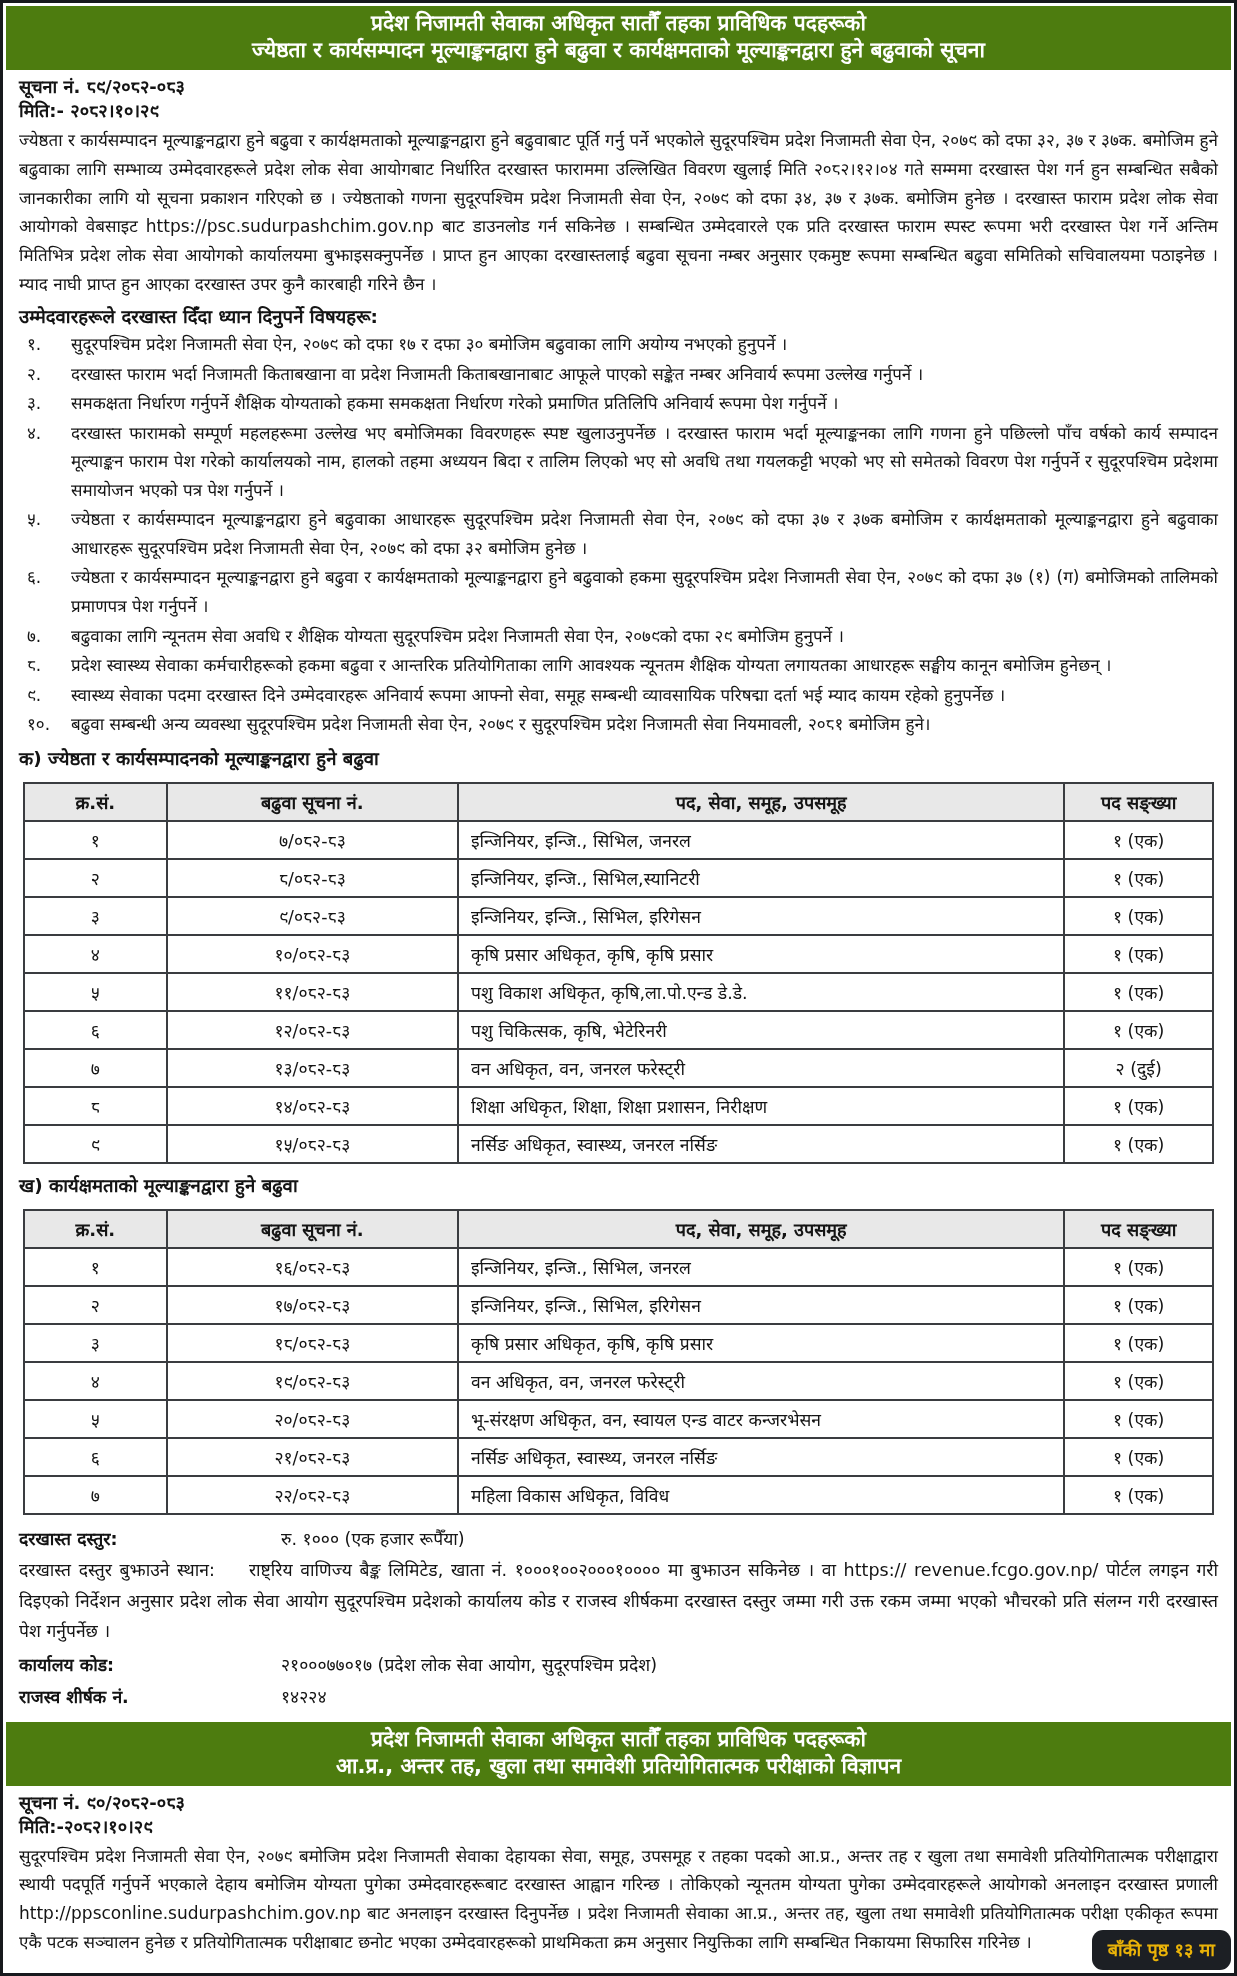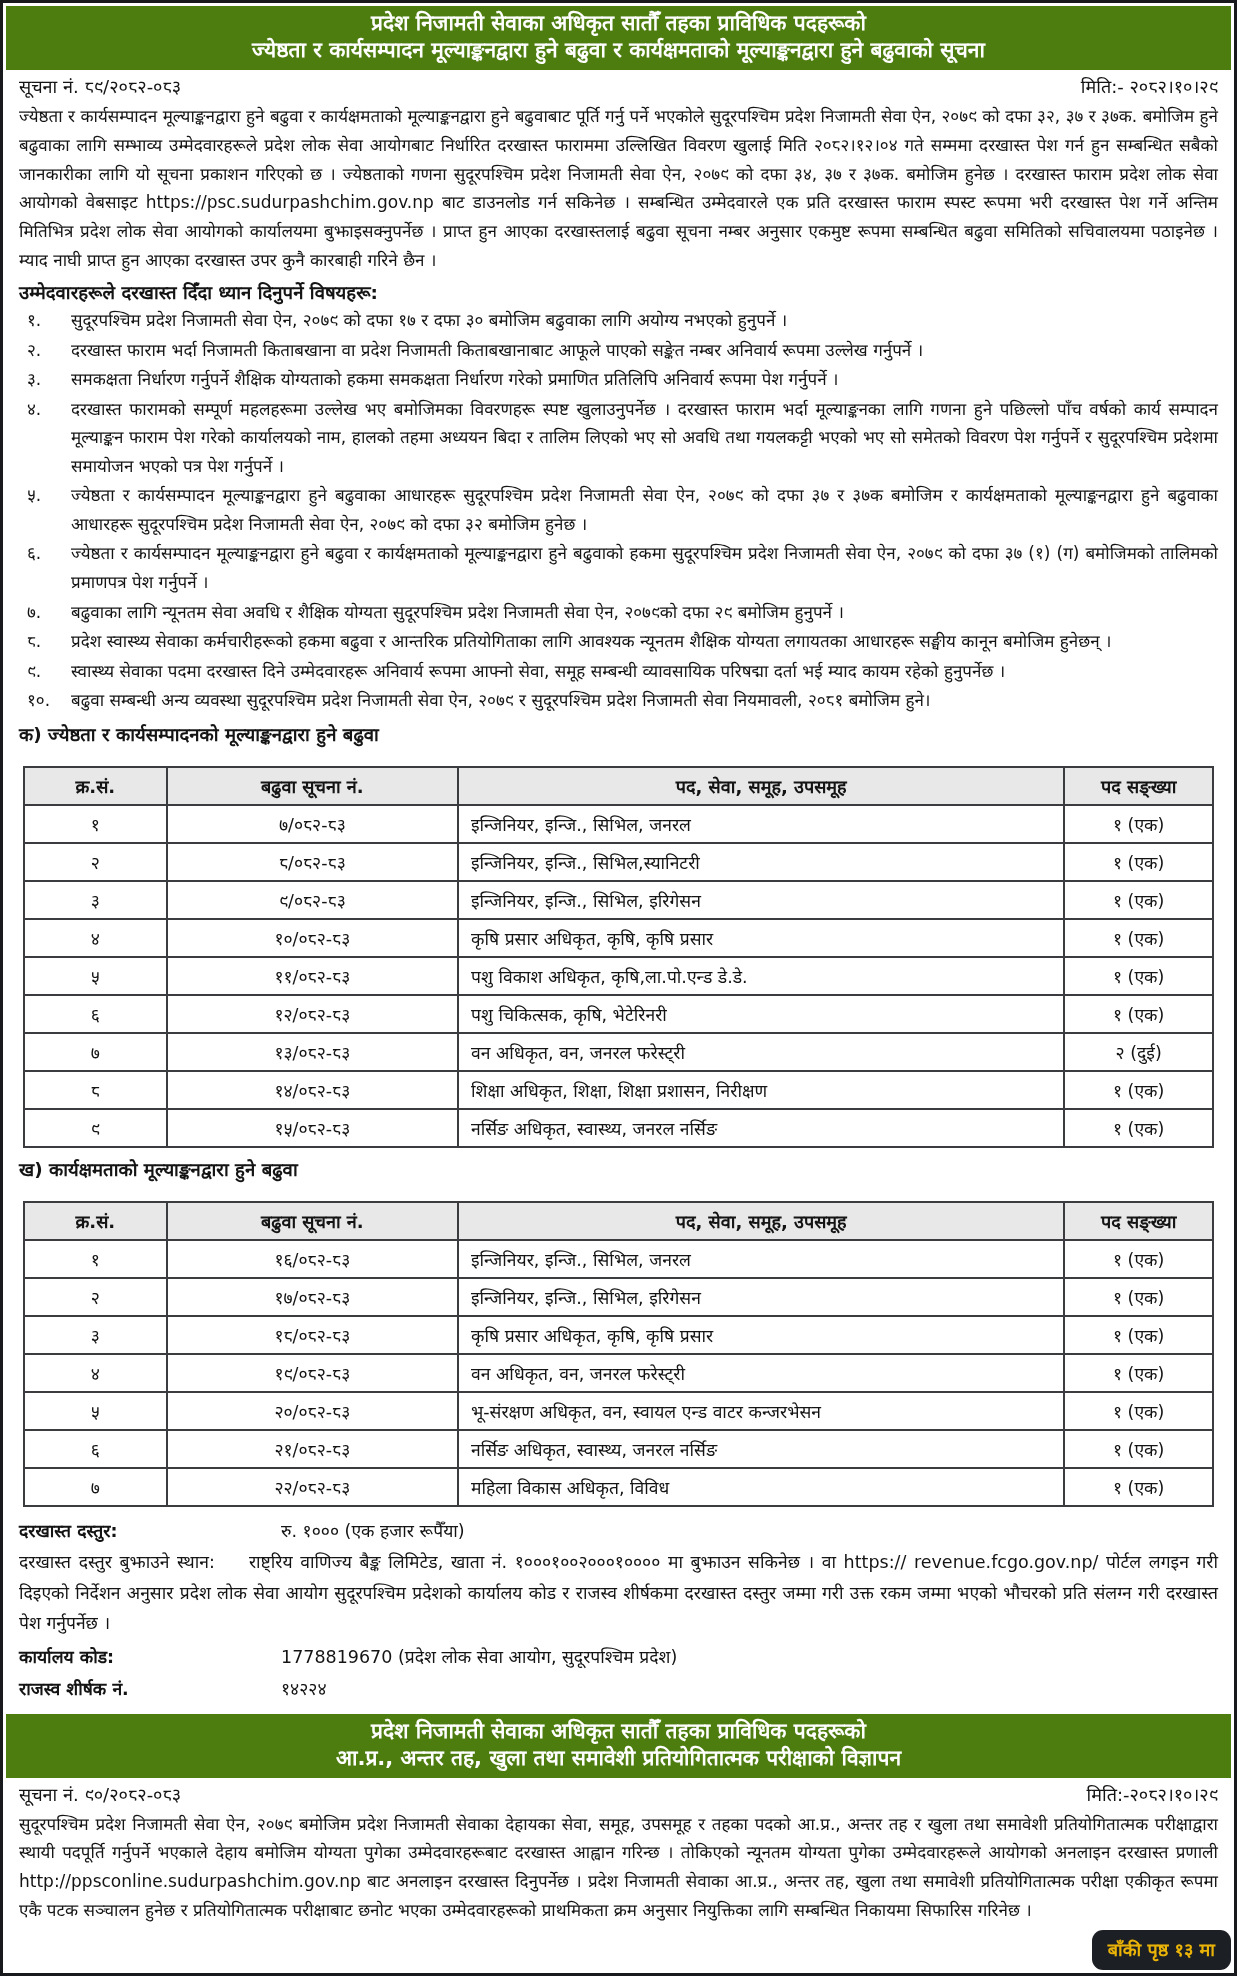--- a/index.html
+++ b/index.html
@@ -24,23 +24,24 @@
     color: #ffffff;
     text-align: center;
     padding: 4px 10px 6px 10px;
     font-weight: bold;
     font-size: 21px;
     line-height: 1.28;
   }
   .meta-row {
     display: flex;
     justify-content: space-between;
-    font-weight: normal;
+    font-weight: bold;
     font-size: 18px;
     margin: 2px 2px 4px 2px;
+    flex-direction: column;
   }
   p.body-text {
     font-size: 17px;
     line-height: 1.7;
     text-align: justify;
     margin: 2px 2px 4px 2px;
   }
   .section-heading {
     font-weight: bold;
     font-size: 18.5px;
@@ -50,21 +51,21 @@
   .point {
     display: flex;
     font-size: 17px;
     line-height: 1.68;
     margin: 1px 0;
   }
   .point .num { flex: none; width: 52px; padding-left: 8px; }
   .point .txt { flex: 1; text-align: justify; }
   table.promo {
     width: 99%;
-    margin: 20px auto 8px auto;
+    margin: 12px auto 8px auto;
     border-collapse: collapse;
     border: 2.5px solid #26282c;
     font-size: 17.5px;
     padding-left: 34px;
   }
   table.promo th, table.promo td {
     border: 2px solid #3a3c40;
     padding: 6px 6px;
   }
   table.promo th {
@@ -306,21 +307,21 @@
 
   <div class="kv-row">
     <span class="lbl">दरखास्त दस्तुर:</span>
     <span class="val">रु. १००० (एक हजार रूपैँया)</span>
   </div>
   <p class="payment">
     <span class="lbl">दरखास्त दस्तुर बुझाउने स्थान:</span><span>राष्ट्रिय वाणिज्य बैङ्क लिमिटेड, खाता नं. १०००१००२०००१०००० मा बुझाउन सकिनेछ । वा https:// revenue.fcgo.gov.np/ पोर्टल लगइन गरी दिइएको निर्देशन अनुसार प्रदेश लोक सेवा आयोग सुदूरपश्चिम प्रदेशको कार्यालय कोड र राजस्व शीर्षकमा दरखास्त दस्तुर जम्मा गरी उक्त रकम जम्मा भएको भौचरको प्रति संलग्न गरी दरखास्त पेश गर्नुपर्नेछ ।</span>
   </p>
   <div class="kv-row">
     <span class="lbl">कार्यालय कोड:</span>
-    <span class="val">1778819670 (प्रदेश लोक सेवा आयोग, सुदूरपश्चिम प्रदेश)</span>
+    <span class="val">२१०००७७०१७ (प्रदेश लोक सेवा आयोग, सुदूरपश्चिम प्रदेश)</span>
   </div>
   <div class="kv-row">
     <span class="lbl">राजस्व शीर्षक नं.</span>
     <span class="val">१४२२४</span>
   </div>
 
   <div class="banner" style="margin-top:8px;">
     <div>प्रदेश निजामती सेवाका अधिकृत सातौँ तहका प्राविधिक पदहरूको</div>
     <div>आ.प्र., अन्तर तह, खुला तथा समावेशी प्रतियोगितात्मक परीक्षाको विज्ञापन</div>
   </div>

